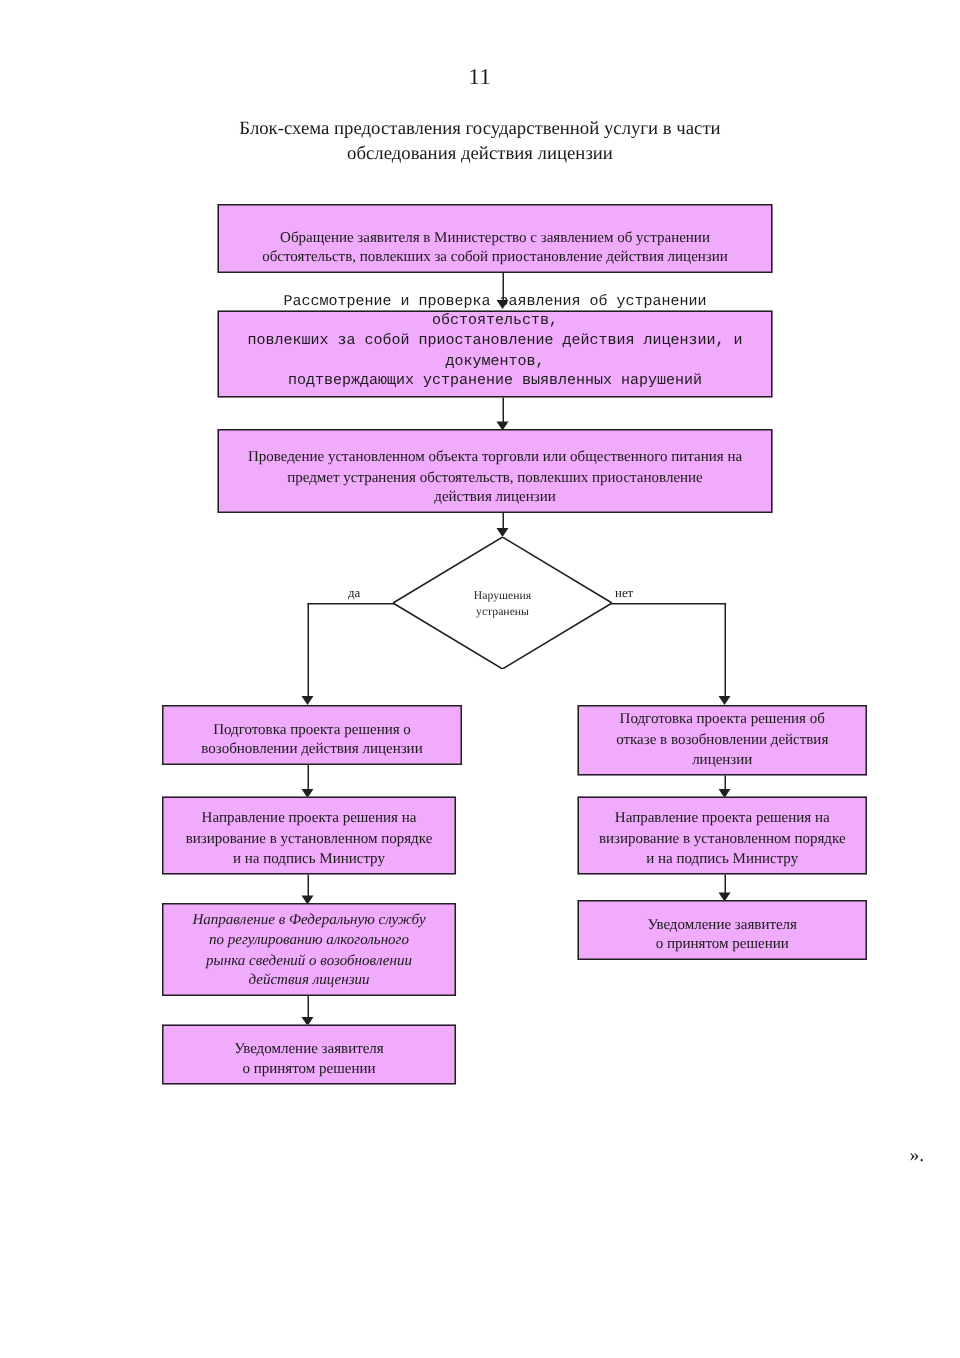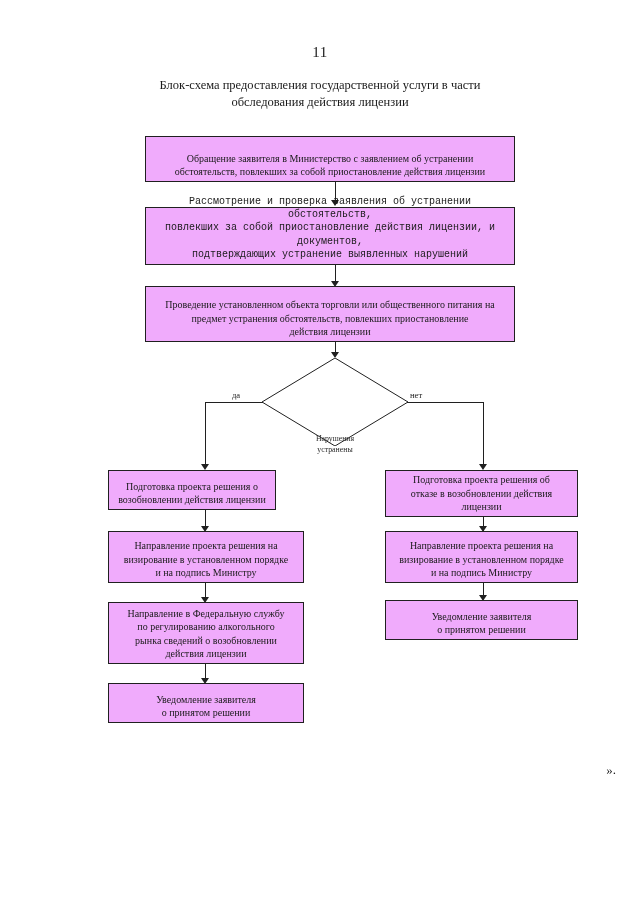--- a/index.html
+++ b/index.html
@@ -43,21 +43,20 @@
   }
   .diamond .dshape{
     position:absolute;inset:0;
   }
   .diamond .dlabel{
     position:absolute;left:0;right:0;top:50%;
     transform:translateY(-50%);
     text-align:center;
     font-size:7.8px;line-height:11px;
     color:#2a2a2a;
-    margin-top:42px;
   }
 
   
   .vline{position:absolute;width:1px;background:#202020;}
   .hline{position:absolute;height:1px;background:#202020;}
   .arrow{
     position:absolute;width:0;height:0;
     border-left:4px solid transparent;
     border-right:4px solid transparent;
     border-top:6px solid #202020;
@@ -130,42 +129,42 @@
   <div class="branch-label" style="left:410px;top:390px;">нет</div>
 
   <div class="hline" style="left:205px;top:402px;width:58px;"></div>
   <div class="vline" style="left:205px;top:402px;height:66px;"></div>
   <div class="arrow" style="left:201px;top:464px;"></div>
 
   <div class="hline" style="left:407px;top:402px;width:77px;"></div>
   <div class="vline" style="left:483px;top:402px;height:66px;"></div>
   <div class="arrow" style="left:479px;top:464px;"></div>
 
-  <div class="node" style="left:108px;top:470px;width:168px;height:40px;">
+  <div class="node" style="left:108px;top:470px;width:200px;height:40px;">
     <span>
       <span>Подготовка проекта решения о</span>
       <span>возобновлении действия лицензии</span>
     </span>
   </div>
 
   <div class="vline" style="left:205px;top:510px;height:20px;"></div>
   <div class="arrow" style="left:201px;top:526px;"></div>
 
   <div class="node" style="left:108px;top:531px;width:196px;height:52px;">
     <span>
       <span>Направление проекта решения на</span>
       <span>визирование в установленном порядке</span>
       <span>и на подпись Министру</span>
     </span>
   </div>
 
   <div class="vline" style="left:205px;top:583px;height:18px;"></div>
   <div class="arrow" style="left:201px;top:597px;"></div>
 
-  <div class="node" style="left:108px;top:602px;width:196px;height:62px;">
+  <div class="node" style="left:108px;top:602px;width:196px;height:62px;font-style:italic;">
     <span>
       <span>Направление в Федеральную службу</span>
       <span>по регулированию алкогольного</span>
       <span>рынка сведений о возобновлении</span>
       <span>действия лицензии</span>
     </span>
   </div>
 
   <div class="vline" style="left:205px;top:664px;height:18px;"></div>
   <div class="arrow" style="left:201px;top:678px;"></div>

